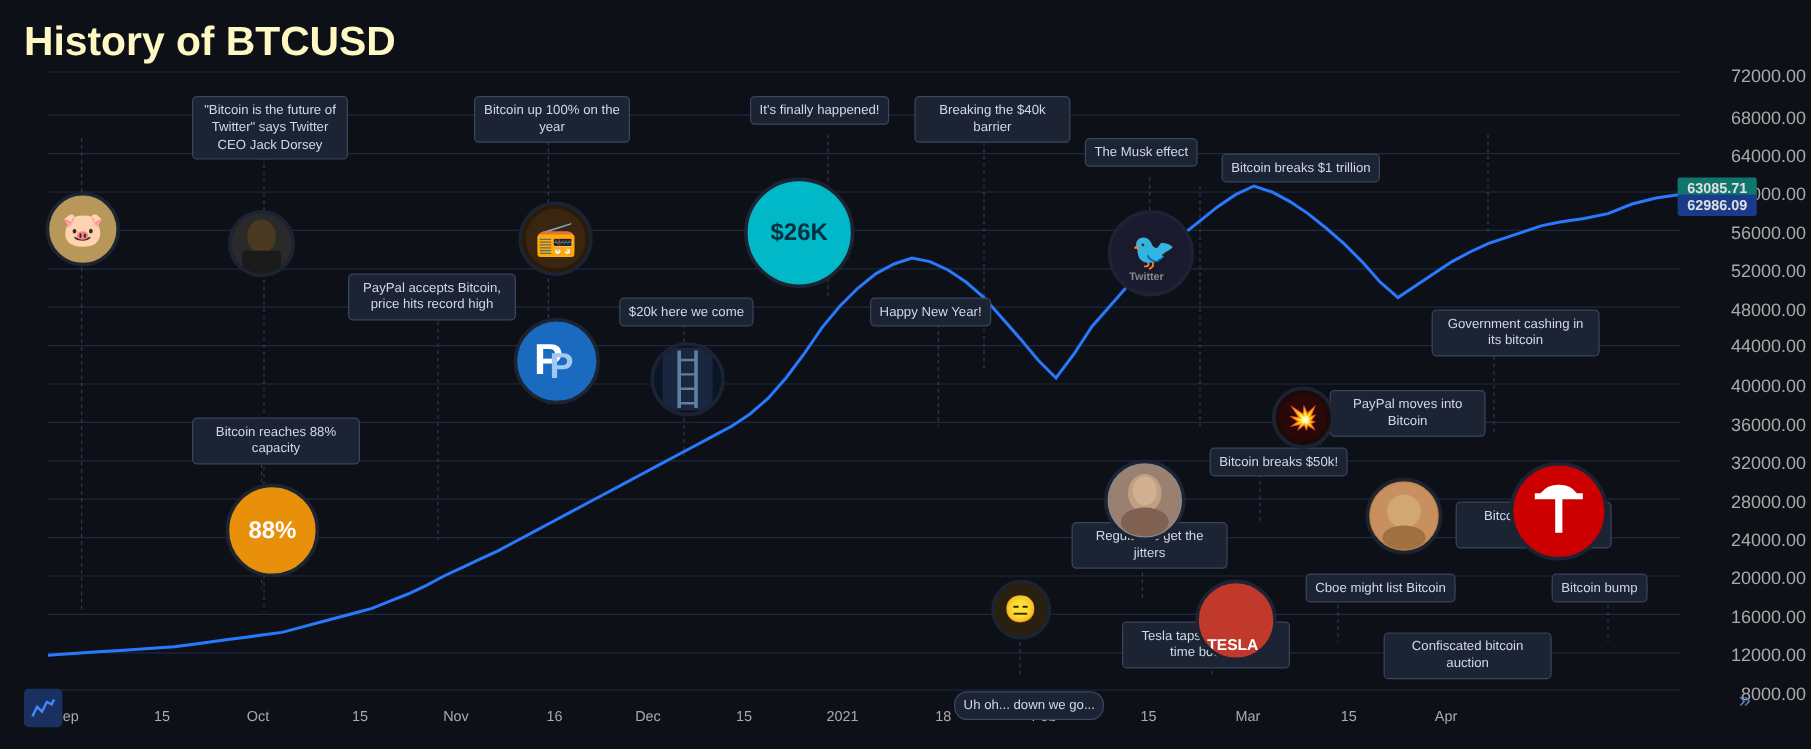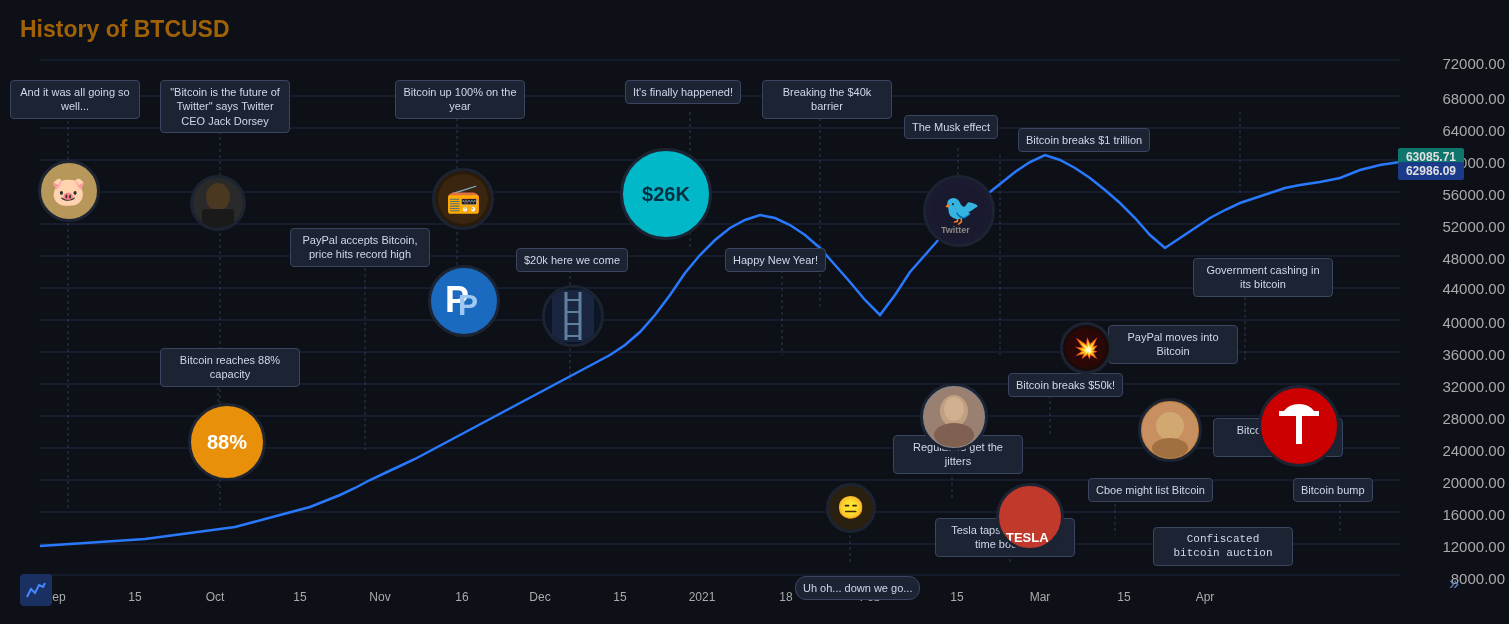--- a/index.html
+++ b/index.html
@@ -15,23 +15,23 @@
     #chart-container {
       position: relative;
       width: 1509px;
       height: 624px;
       background: #0d1117;
     }
     #title {
       position: absolute;
       top: 16px;
       left: 20px;
-      font-size: 23px;
+      font-size: 34px;
       font-weight: bold;
-      color: #a16207;
+      color: #fef9c3;
     }
     
     .y-label {
       position: absolute;
       right: 4px;
       font-size: 15px;
       color: #aaa;
     }
     
     .x-label {
@@ -266,41 +266,40 @@
   <div class="x-label" style="left:540px">Dec</div>
   <div class="x-label" style="left:620px">15</div>
   <div class="x-label" style="left:702px">2021</div>
   <div class="x-label" style="left:786px">18</div>
   <div class="x-label" style="left:870px">Feb</div>
   <div class="x-label" style="left:957px">15</div>
   <div class="x-label" style="left:1040px">Mar</div>
   <div class="x-label" style="left:1124px">15</div>
   <div class="x-label" style="left:1205px">Apr</div>
 
-  <div class="annotation" style="left:10px;top:80px;max-width:130px;">And it was all going so well...</div>
   <div class="annotation" style="left:160px;top:80px;max-width:130px;">"Bitcoin is the future of Twitter" says Twitter CEO Jack Dorsey</div>
   <div class="annotation" style="left:395px;top:80px;max-width:130px;">Bitcoin up 100% on the year</div>
   <div class="annotation" style="left:290px;top:228px;max-width:140px;">PayPal accepts Bitcoin, price hits record high</div>
   <div class="annotation" style="left:516px;top:248px;max-width:120px;">$20k here we come</div>
   <div class="annotation" style="left:625px;top:80px;max-width:130px;">It's finally happened!</div>
   <div class="annotation" style="left:762px;top:80px;max-width:130px;">Breaking the $40k barrier</div>
   <div class="annotation" style="left:725px;top:248px;max-width:120px;">Happy New Year!</div>
   <div class="annotation" style="left:904px;top:115px;max-width:120px;">The Musk effect</div>
   <div class="annotation" style="left:1018px;top:128px;max-width:140px;">Bitcoin breaks $1 trillion</div>
   <div class="annotation" style="left:893px;top:435px;max-width:130px;">Regulators get the jitters</div>
   <div class="annotation" style="left:935px;top:518px;max-width:140px;">Tesla taps in for a big-time bounce</div>
   <div class="annotation" style="left:1008px;top:373px;max-width:130px;">Bitcoin breaks $50k!</div>
   <div class="annotation" style="left:1108px;top:325px;max-width:130px;">PayPal moves into Bitcoin</div>
   <div class="annotation" style="left:1088px;top:478px;max-width:130px;">Cboe might list Bitcoin</div>
   <div class="annotation" style="left:1193px;top:258px;max-width:140px;">Government cashing in its bitcoin</div>
   <div class="annotation" style="left:1213px;top:418px;max-width:130px;">Bitcoins now buy Teslas</div>
   <div class="annotation" style="left:1293px;top:478px;max-width:110px;">Bitcoin bump</div>
   <div class="annotation" style="left:160px;top:348px;max-width:140px;">Bitcoin reaches 88% capacity</div>
   <div class="annotation" style="left:795px;top:576px;max-width:130px;border-radius:11px;">Uh oh... down we go...</div>
-  <div class="annotation" style="left:1153px;top:527px;max-width:140px;font-family:Liberation Mono, monospace;">Confiscated bitcoin auction</div>
+  <div class="annotation" style="left:1153px;top:527px;max-width:140px;">Confiscated bitcoin auction</div>
 
   <div class="circle-icon" style="left:38px;top:160px;width:62px;height:62px;background:#b8975a;font-size:28px;">🐷</div>
 
   <div class="circle-icon" style="left:190px;top:175px;width:56px;height:56px;background:#2a2a2a;">
     <svg width="42" height="52" viewBox="0 0 42 52">
         <rect width="42" height="52" fill="#2a2a2a"></rect>
         <ellipse cx="21" cy="20" rx="12" ry="14" fill="#4a3820"></ellipse>
         <rect x="5" y="32" width="32" height="20" fill="#1a1a1a" rx="3"></rect>
       </svg>
   </div>

